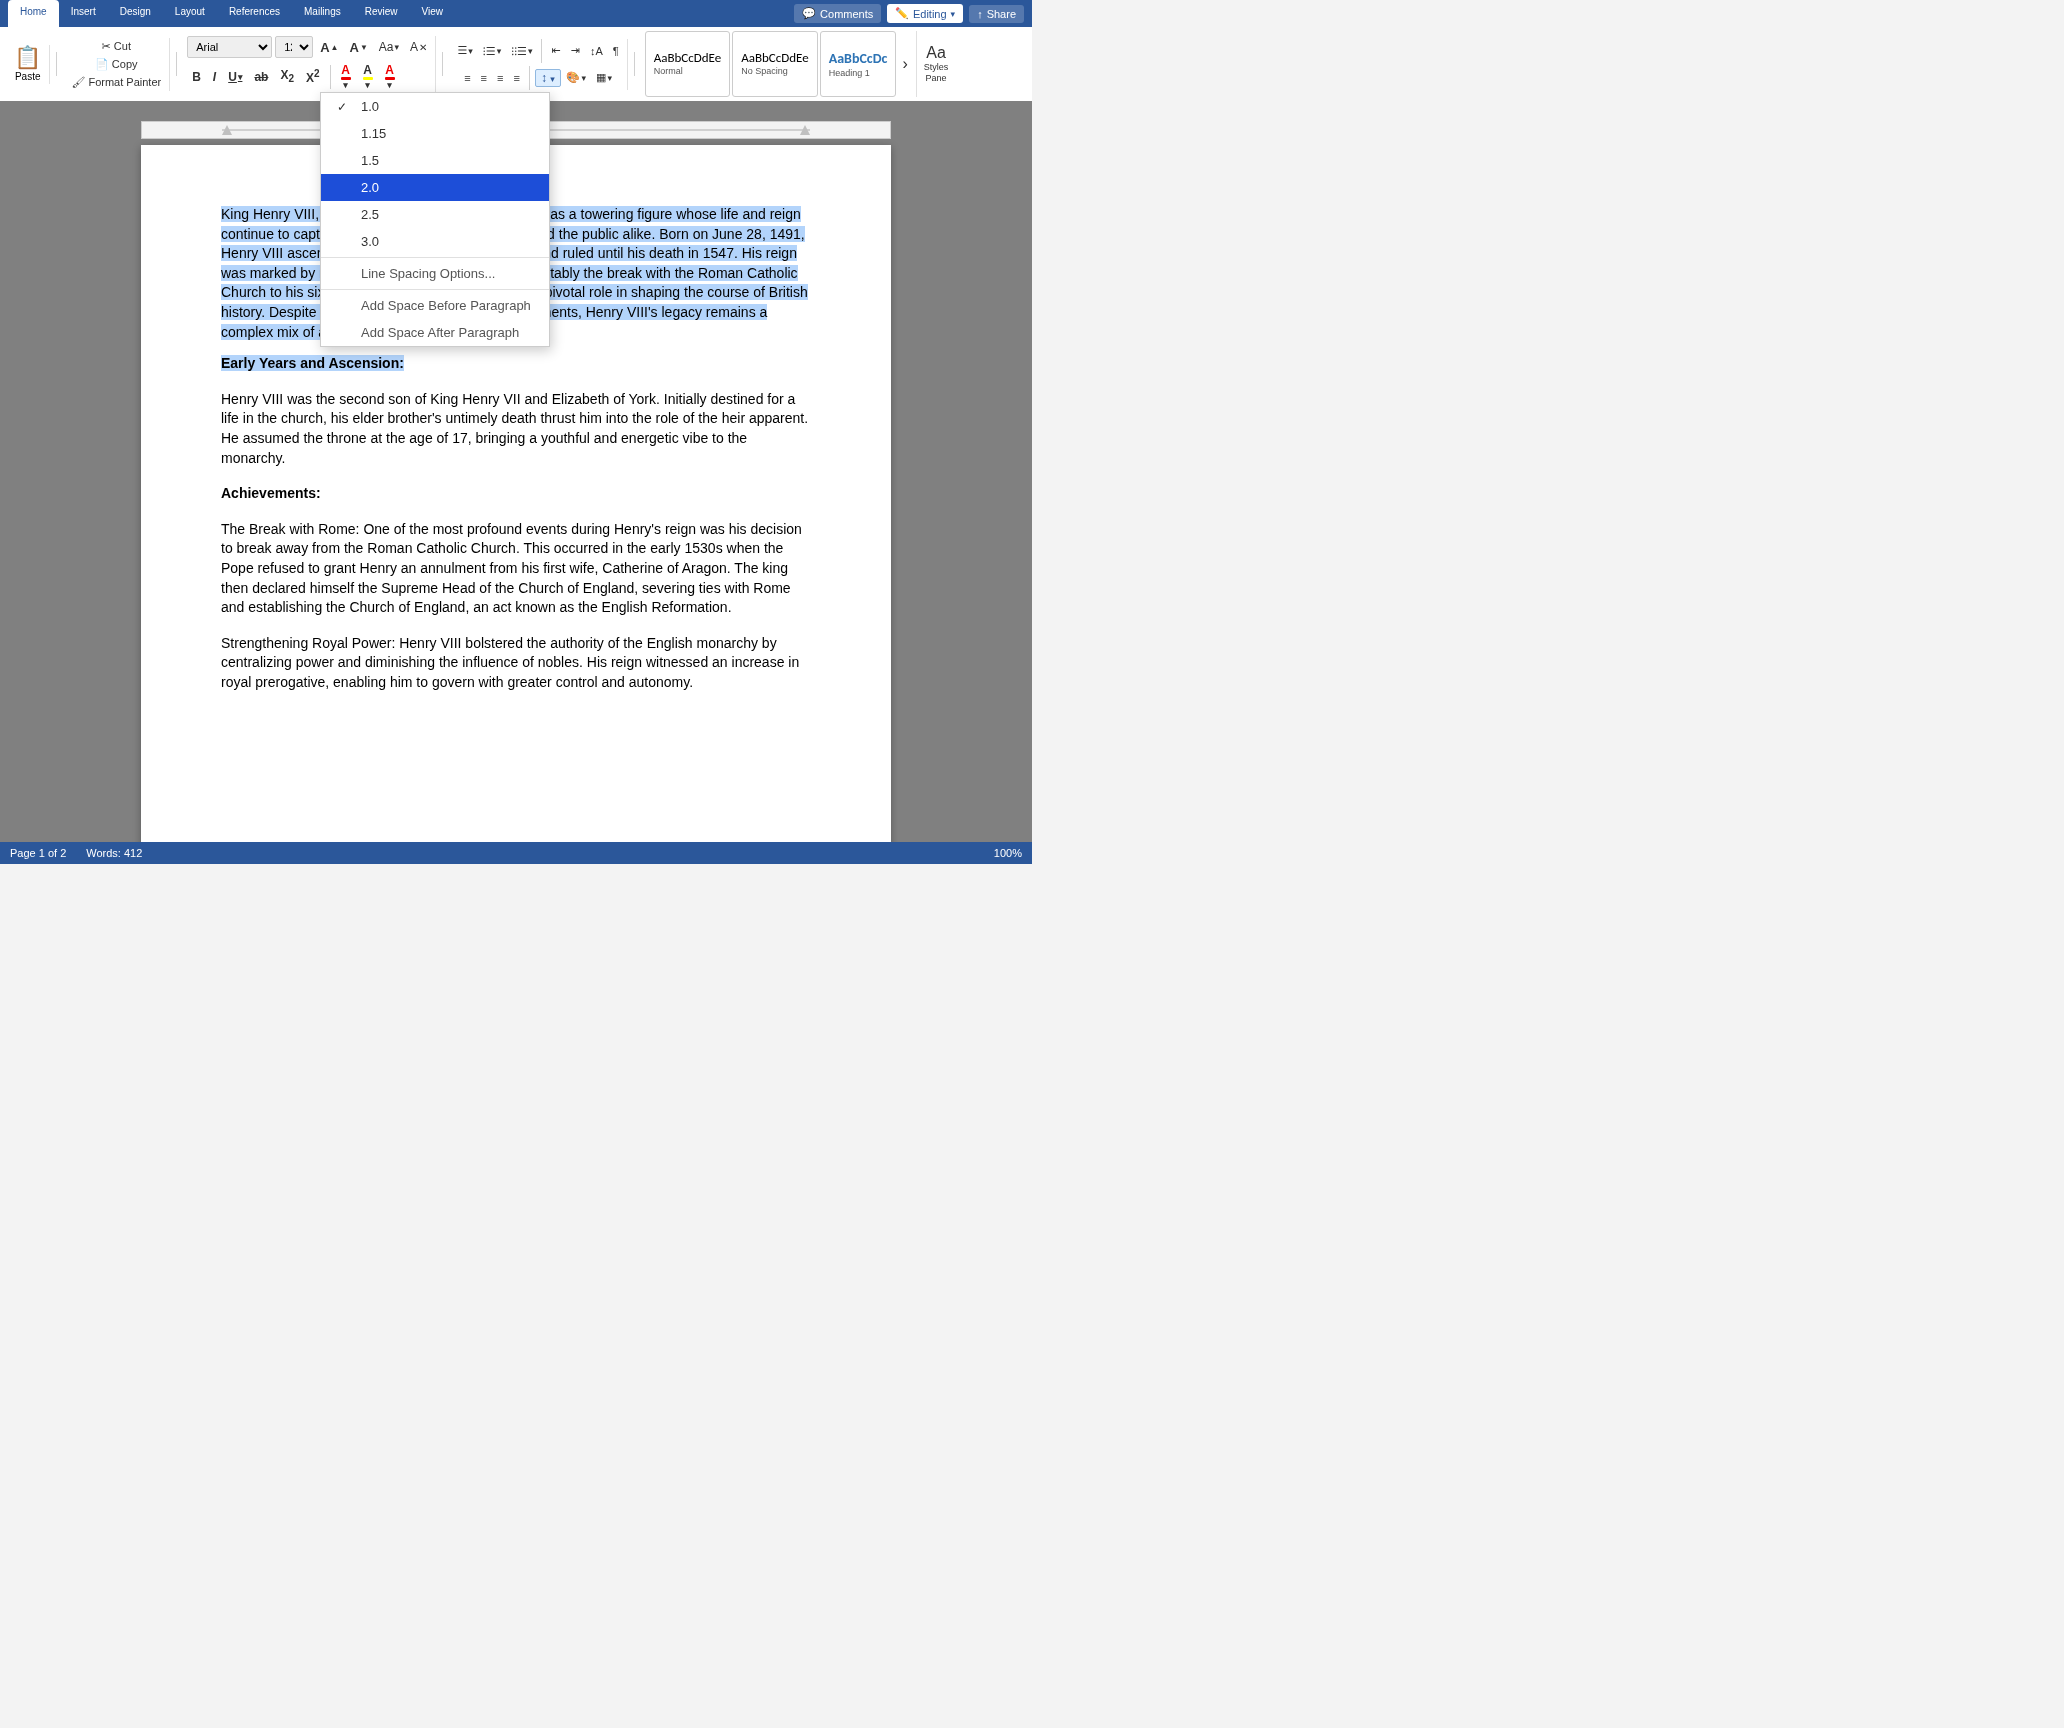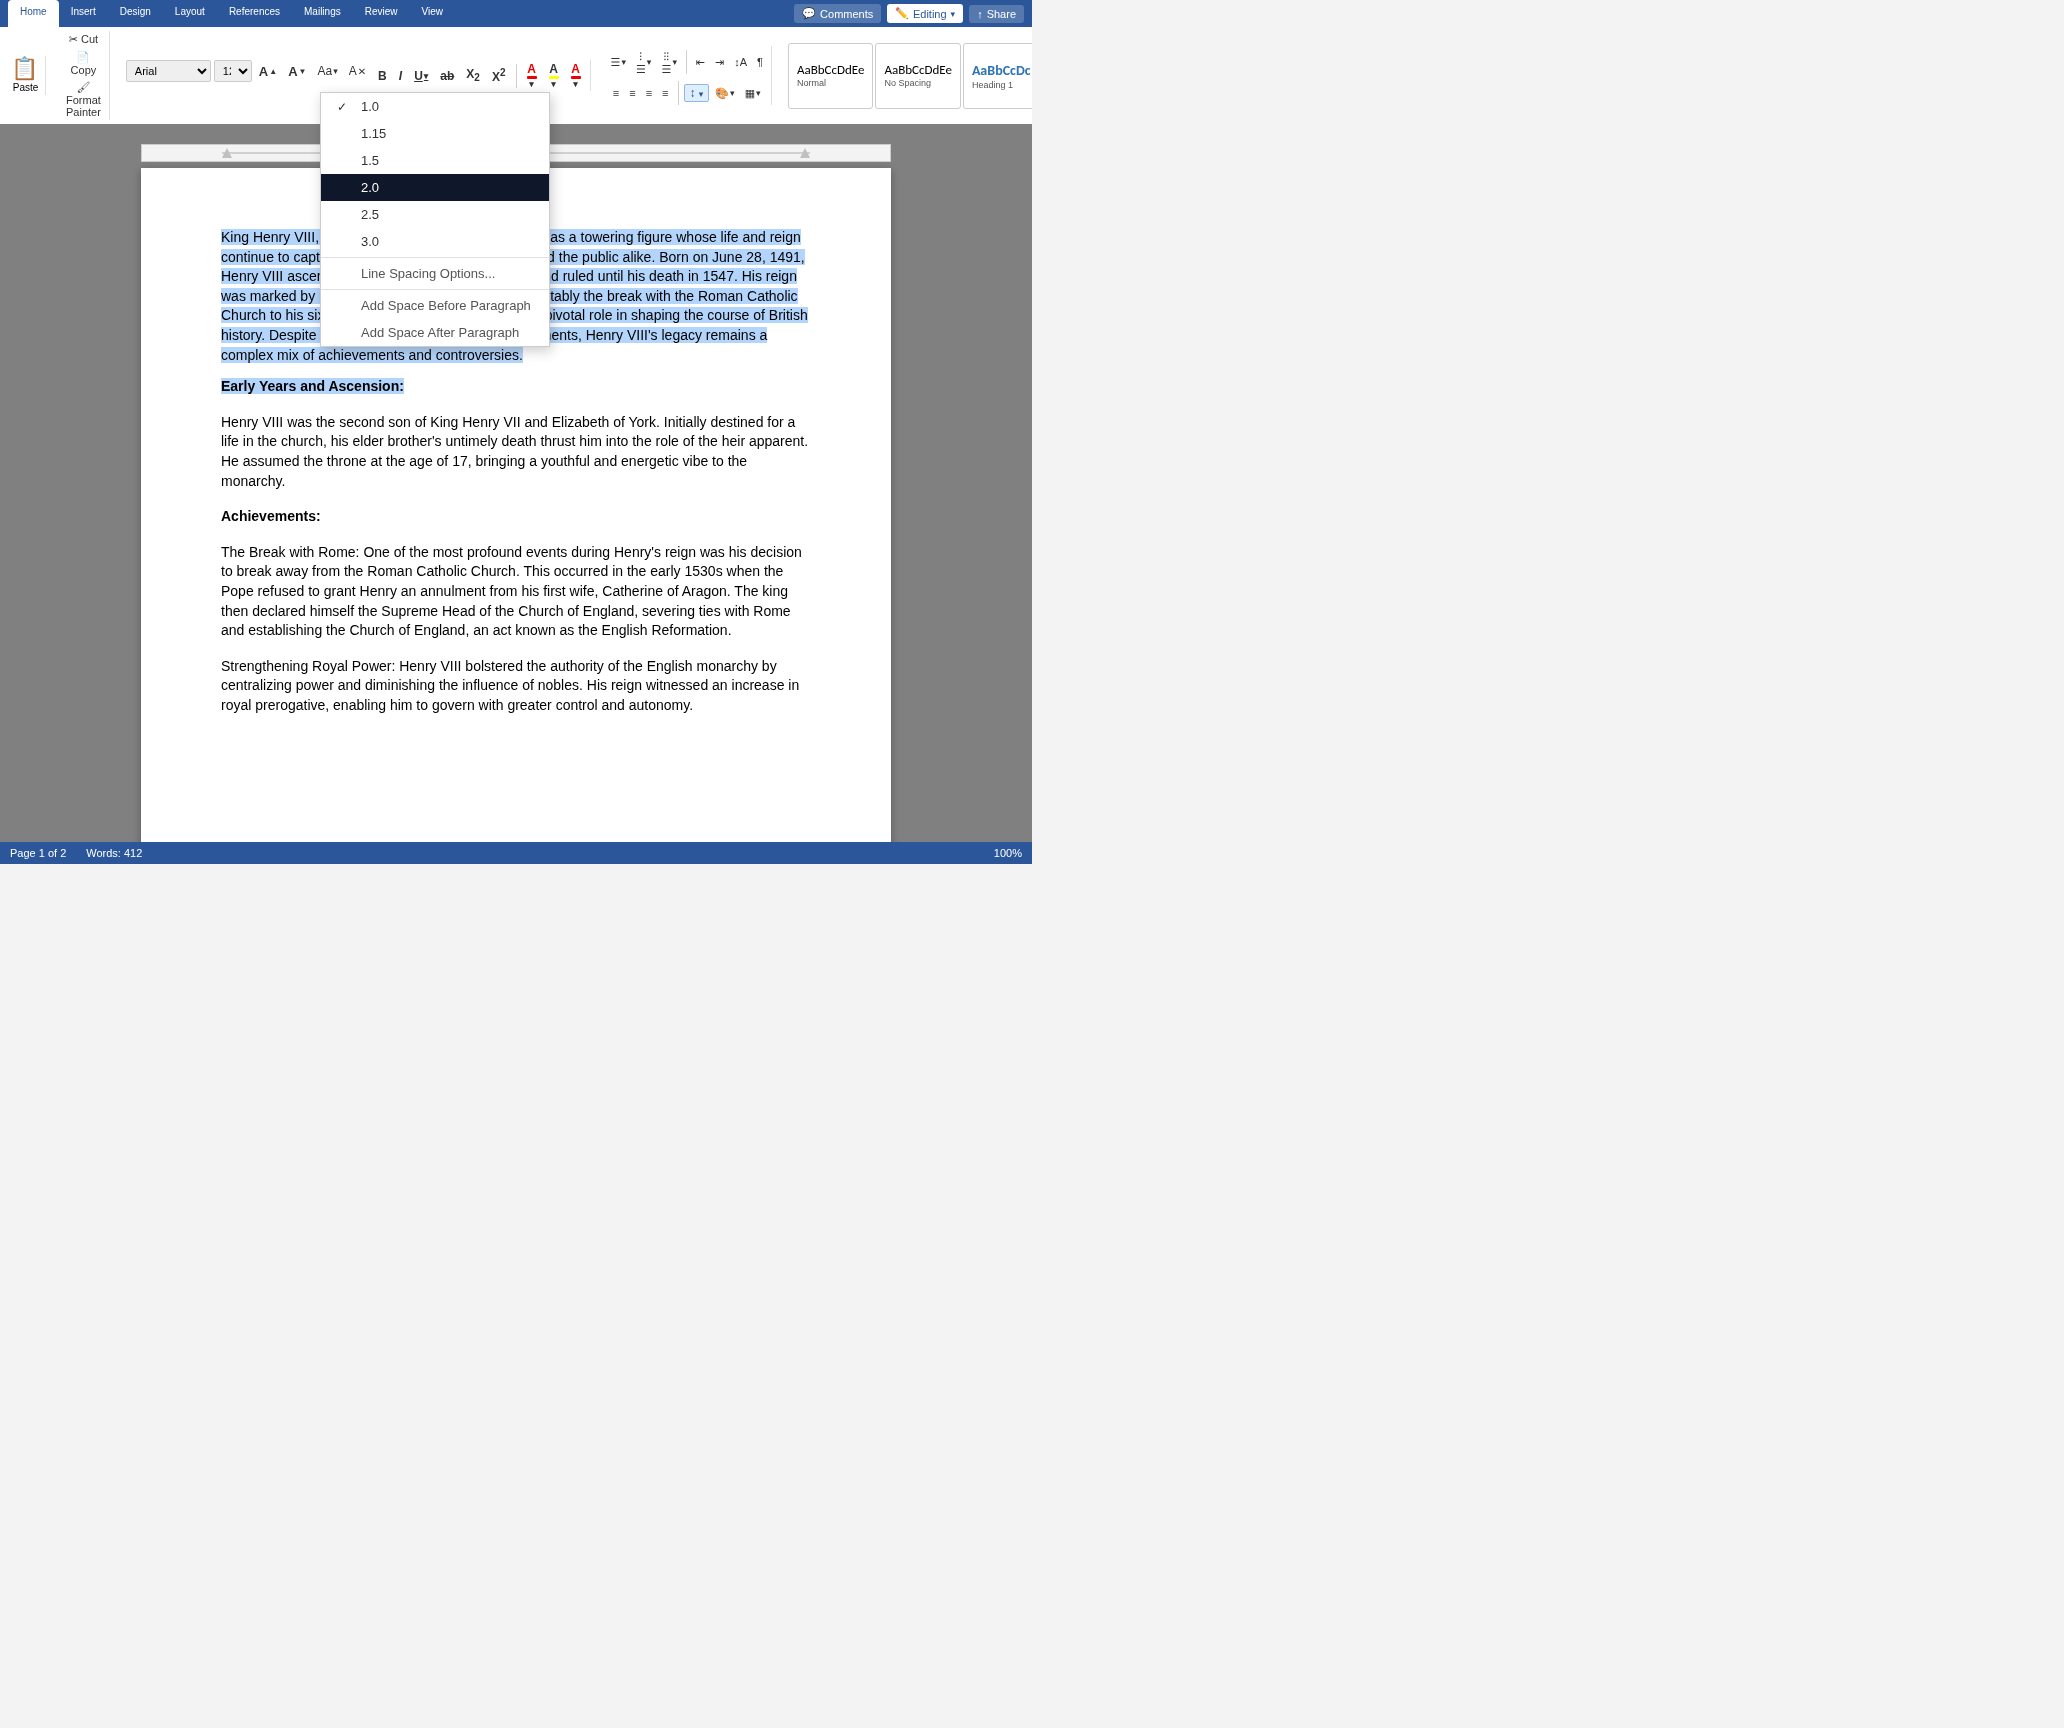--- a/index.html
+++ b/index.html
@@ -34,21 +34,21 @@
     
     .line-spacing-btn { background: #ddeeff; border: 1px solid #90b8e0; border-radius: 2px; padding: 1px 5px; cursor: pointer; font-size: 12px; color: #2b579a; }
     .style-item { border: 1px solid #ccc; border-radius: 3px; padding: 18px 8px; font-size: 11px; cursor: pointer; background: #fff; white-space: nowrap; min-width: 70px; text-align: left; }
     .styles-pane-btn { display: flex; flex-direction: column; align-items: center; font-size: 9px; cursor: pointer; padding: 2px 4px; border: none; background: none; color: #333; }
     .page { background: #fff; width: 750px; margin: 0 auto; padding: 60px 80px; min-height: 900px; box-shadow: 0 2px 8px rgba(0,0,0,0.3); font-family: Arial, sans-serif; font-size: 14px; line-height: 1.4; color: #000; position: relative; }
 
     
     .selected-text { background: #b3d4fb; }
     .line-spacing-dropdown { position: absolute; top: 125px; left: 315px; width: 220px; background: #fff; border: 1px solid #ccc; box-shadow: 2px 4px 10px rgba(0,0,0,0.2); z-index: 1001; font-size: 13px; }
     .dropdown-item { padding: 6px 16px; cursor: pointer; display: flex; align-items: center; gap: 8px; color: #333; }
-    .dropdown-item.selected { background: #0f172a; color: #fff; }
+    .dropdown-item.selected { background: #1d4ed8; color: #fff; }
     .dropdown-item .check { width: 16px; font-size: 12px; }
     .dropdown-divider { height: 1px; background: #e0e0e0; margin: 2px 0; }
     .dropdown-item.spacing-option { color: #555; }
 
     
     .chevron { font-size: 9px; }
 
     .style-label { font-size: 9px; color: #555; margin-top: 1px; }
     .style-preview { font-size: 13px; font-family: 'Calibri', Arial, sans-serif; }
     .style-preview.h1 { font-size: 14px; color: #2e74b5; font-weight: bold; }
@@ -102,21 +102,21 @@
     </div>
     <div class="tb-separator"></div>
 
     <div class="tb-group" style="flex-direction:column; gap:1px;">
       <button class="tb-btn" style="font-size:11px;">✂ Cut</button>
       <button class="tb-btn" style="font-size:11px;">📄 Copy</button>
       <button class="tb-btn" style="font-size:11px;">🖌 Format Painter</button>
     </div>
     <div class="tb-separator"></div>
 
-    <div class="tb-group" style="flex-direction:row; gap:3px; align-items:flex-start;">
+    <div class="tb-group" style="flex-direction:column; gap:3px; align-items:flex-start;">
       <div style="display:flex; gap:3px; align-items:center;">
         <select class="font-select">
           <option>Arial</option>
         </select>
         <select class="font-size-select">
           <option>12</option>
         </select>
         <button class="tb-btn" style="font-size:13px; font-weight:bold;">A<sup style="font-size:8px">▲</sup></button>
         <button class="tb-btn" style="font-size:13px; font-weight:bold;">A<sub style="font-size:8px">▼</sub></button>
         <button class="tb-btn" style="font-size:12px;">Aa <span class="chevron">▾</span></button>

